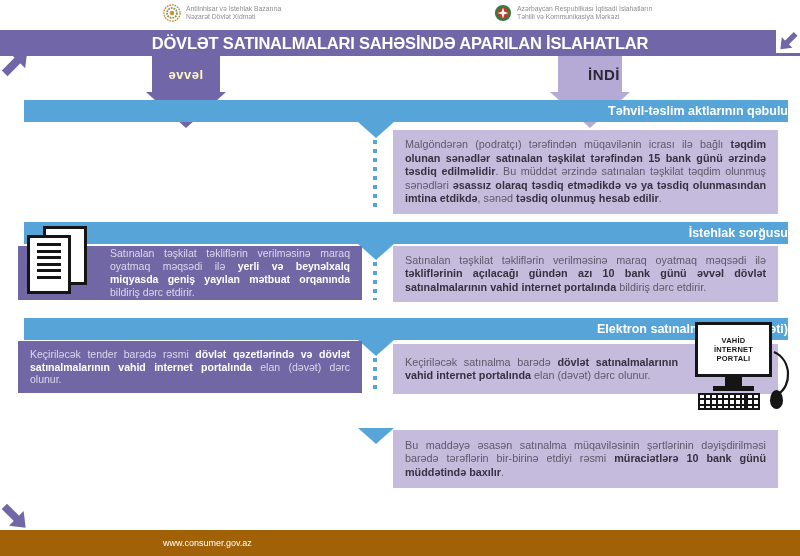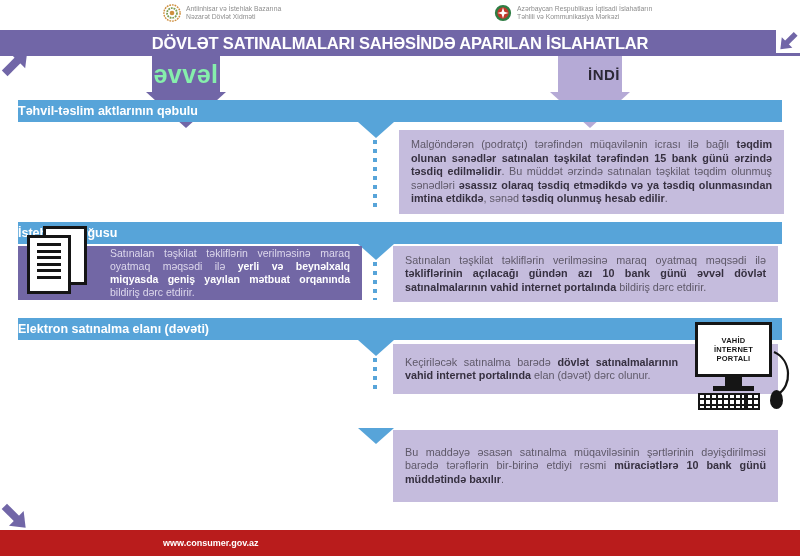--- a/index.html
+++ b/index.html
@@ -21,29 +21,29 @@
   .corner-ne { position:absolute; left:1px; top:45px; width:30px; height:34px; }
   .corner-sw-box { position:absolute; right:0; top:30px; width:24px; height:23px; background:#fff; }
   .corner-sw-box svg { width:100%; height:100%; }
   .corner-se { position:absolute; left:0px; top:501px; width:30px; height:32px; }
 
   
   .flow-arrow { position:absolute; top:56px; width:80px; }
   .flow-body { margin:0 auto; height:36px; display:flex; align-items:center; justify-content:center; }
   .flow-tri  { width:0; height:0; border-left:40px solid transparent; border-right:40px solid transparent; }
   .before .flow-body { width:68px; background:#7166a7; }
-  .before .flow-body span { color:#86efac; font-weight:bold; font-size:25px; letter-spacing:0.5px; }
+  .before .flow-body span { color:#fef9c3; font-weight:bold; font-size:13px; letter-spacing:0.5px; }
   .before .flow-tri { border-top:36px solid #7166a7; }
   .now .flow-body { width:64px; background:#b5aad6;padding-left:28px; }
   .now .flow-body span { color:#2c2836; font-weight:bold; font-size:15px; letter-spacing:0.5px; }
   .now .flow-tri { border-top:36px solid #b5aad6; }
 
   
-  .sec-bar { position:absolute; left:18px; width:764px; height:22px; background:#57a4d9;
-             display:flex; align-items:center; justify-content:flex-start; }
+  .sec-bar { position:absolute; left:24px; width:764px; height:22px; background:#57a4d9;
+             display:flex; align-items:center; justify-content:flex-end; }
   .sec-bar span { color:#fff; font-weight:bold; font-size:12.5px; }
   .blue-tri { position:absolute; left:358px; width:0; height:0;
               border-left:18px solid transparent; border-right:18px solid transparent;
               border-top:16px solid #57a4d9; }
   .dotline { position:absolute; left:373px; width:4px;
              background:repeating-linear-gradient(to bottom,#57a4d9 0 4px,transparent 4px 9px); }
 
   .box { position:absolute; display:flex; align-items:center; }
   .box-inner { width:100%; text-align:justify; }
   .box-left { left:18px; width:344px; background:#7267a5; color:#ddd8ec;
@@ -71,21 +71,21 @@
               background-color:#fff;
               background-image:
                 linear-gradient(to right, transparent 0 44px, #151515 44px 47px, transparent 47px),
                 repeating-linear-gradient(to right, transparent 0 4px, #151515 4px 6px),
                 repeating-linear-gradient(to bottom, transparent 0 3.5px, #151515 3.5px 5.5px); }
   .mouse { position:absolute; left:80px; top:70px; width:13px; height:19px; background:#151515;
            border-radius:50% 50% 50% 50% / 55% 55% 45% 45%; }
   .cable { position:absolute; left:72px; top:28px; width:33px; height:48px; }
 
   
-  .footer { position:absolute; left:0; top:530px; width:800px; height:26px; background:#b91c1c;font-weight:bold; }
+  .footer { position:absolute; left:0; top:530px; width:800px; height:26px; background:#a16207; }
   .footer-url { position:absolute; top:0; height:26px; display:flex; align-items:center;
                 color:#ffffff; font-size:9px; }
   .footer-url.u1 { left:163px; }
   .footer-url.u2 { left:548px; }
 </style>
 </head>
 <body>
 
 <div class="canvas">
 
@@ -141,21 +141,21 @@
         <span>İNDİ</span>
       </div>
     <div class="flow-tri"></div>
   </div>
 
   <div class="sec-bar" style="top:100px;">
     <span>Təhvil-təslim aktlarının qəbulu</span>
   </div>
   <div class="blue-tri" style="top:122px;"></div>
   <div class="dotline" style="top:140px;height:70px;"></div>
-  <div class="box box-right" style="top:130px;height:84px;margin-left:6px;">
+  <div class="box box-right" style="top:130px;height:84px;">
     <div class="box-inner"><span>Malgöndərən (podratçı) tərəfindən müqavilənin icrası ilə bağlı </span><span class="b">təqdim olunan sənədlər satınalan təşkilat tərəfindən 15 bank günü ərzində təsdiq edilməlidir</span><span>. Bu müddət ərzində satınalan təşkilat təqdim olunmuş sənədləri </span><span class="b">əsassız olaraq təsdiq etmədikdə və ya təsdiq olunmasından imtina etdikdə</span><span>, sənəd </span><span class="b">təsdiq olunmuş hesab edilir</span><span>.</span></div>
   </div>
 
   <div class="sec-bar" style="top:222px;">
     <span>İstehlak sorğusu</span>
   </div>
   <div class="blue-tri" style="top:244px;"></div>
   <div class="dotline" style="top:262px;height:38px;"></div>
   <div class="box box-left" style="top:246px;height:54px;padding-left:92px;">
     <div class="box-inner"><span>Satınalan təşkilat təkliflərin verilməsinə maraq oyatmaq məqsədi ilə </span><span class="b">yerli və beynəlxalq miqyasda geniş yayılan mətbuat orqanında</span><span> bildiriş dərc etdirir.</span></div>
@@ -173,40 +173,43 @@
         <div class="tline"></div>
         <div class="tline"></div>
     </div>
   </div>
 
   <div class="sec-bar" style="top:318px;">
     <span>Elektron satınalma elanı (dəvəti)</span>
   </div>
   <div class="blue-tri" style="top:340px;"></div>
   <div class="dotline" style="top:358px;height:34px;"></div>
+  <div class="box box-left" style="top:341px;height:52px;">
+    <div class="box-inner"><span>Keçiriləcək tender barədə rəsmi </span><span class="b">dövlət qəzetlərində və dövlət satınalmalarının vahid internet portalında</span><span> elan (dəvət) dərc olunur.</span></div>
+  </div>
   <div class="box box-right" style="top:344px;height:50px;padding-right:100px;">
     <div class="box-inner"><span>Keçiriləcək satınalma barədə </span><span class="b">dövlət satınalmalarının vahid internet portalında</span><span> elan (dəvət) dərc olunur.</span></div>
   </div>
   <div class="pc-icon">
     <svg class="cable" viewBox="0 0 33 48">
       <path d="M16 46 C30 38 30 12 12 4" stroke="#151515" stroke-width="2.2" fill="none"></path>
     </svg>
     <div class="monitor">
       <div>VAHİD</div>
       <div>İNTERNET</div>
       <div>PORTALI</div>
     </div>
     <div class="m-neck"></div>
     <div class="m-base"></div>
     <div class="keyboard"></div>
     <div class="mouse"></div>
   </div>
 
   <div class="blue-tri" style="top:428px;"></div>
-  <div class="box box-right" style="top:430px;height:72px;">
+  <div class="box box-right" style="top:430px;height:58px;">
     <div class="box-inner"><span>Bu maddəyə əsasən satınalma müqaviləsinin şərtlərinin dəyişdirilməsi barədə tərəflərin bir-birinə etdiyi rəsmi </span><span class="b">müraciətlərə 10 bank günü müddətində baxılır</span><span>.</span></div>
   </div>
 
   <svg class="corner-se" viewBox="0 0 30 34">
     <g transform="rotate(135 15 17)" fill="#7166a7">
       <rect x="11" y="13" width="8" height="20"></rect>
       <polygon points="15,1 4,15 26,15"></polygon>
     </g>
   </svg>
   <div class="footer">

